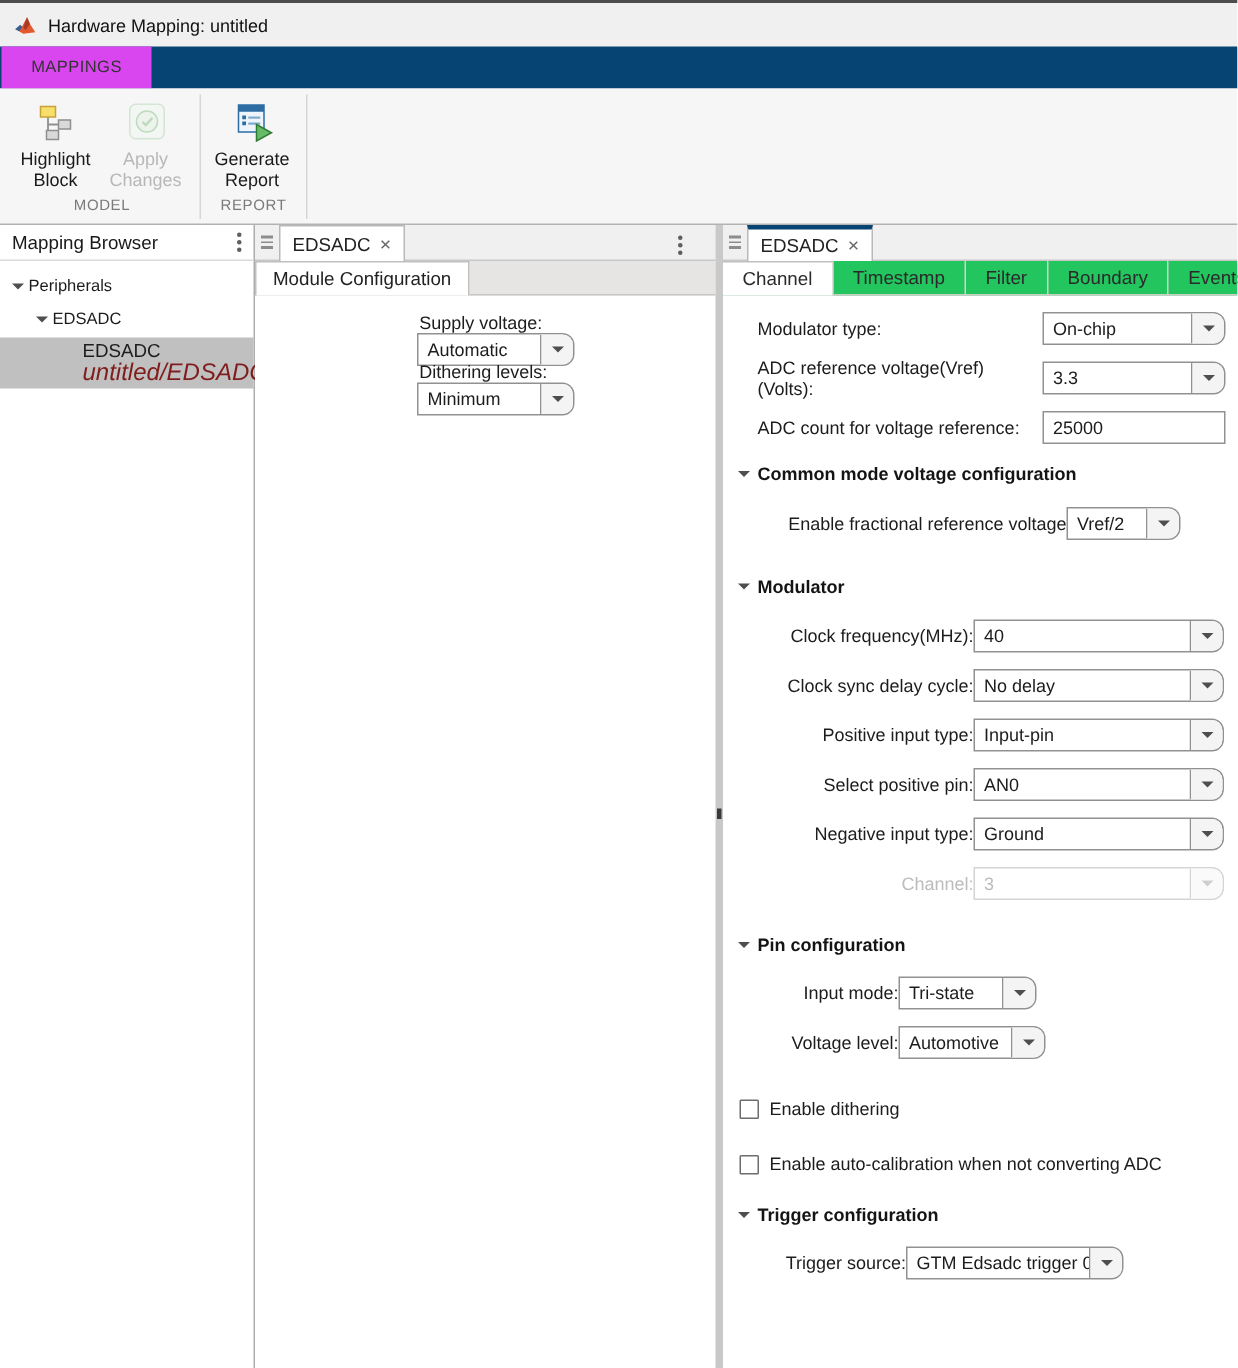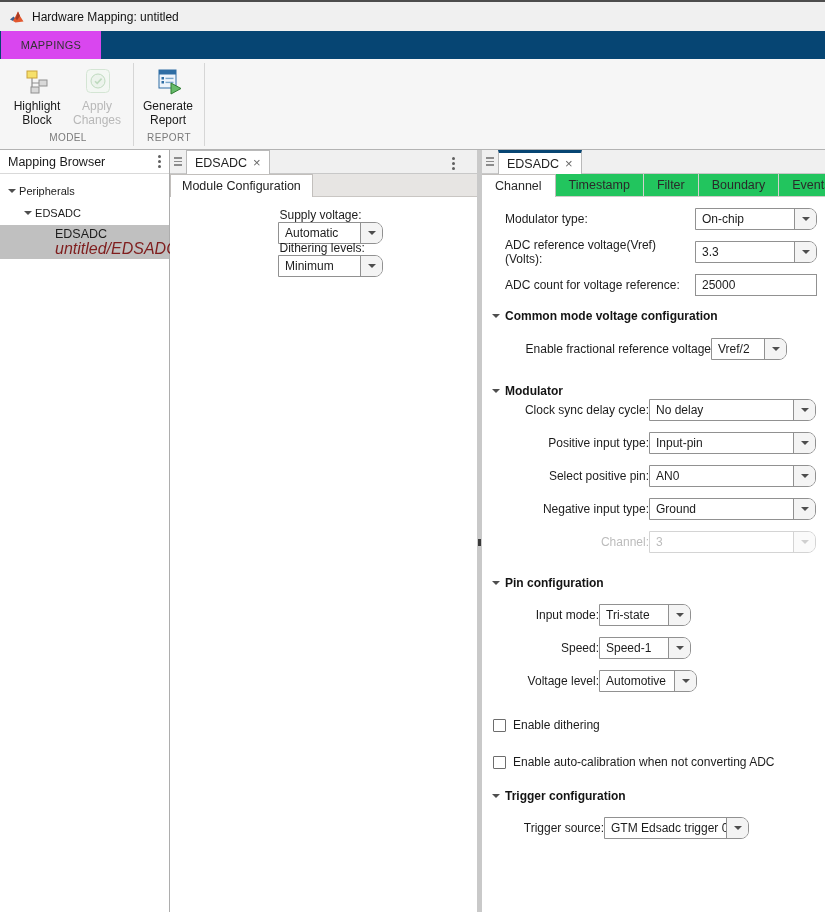--- a/index.html
+++ b/index.html
@@ -302,20 +302,29 @@
                 <i class="tri"></i>
               </span>
           </div>
         </div>
 
         <div class="sec" style="margin-top:23px">
           <i class="tri"></i>
           <span class="sec-lbl">Modulator</span>
         </div>
 
+        <div class="rrow indent" style="margin-top:14px">
+          <span class="lbl lw137">Clock frequency(MHz):</span>
+          <div class="dd w167">
+            <span class="ddv">40</span>
+            <span class="ddb">
+                <i class="tri"></i>
+              </span>
+          </div>
+        </div>
 
         <div class="rrow indent">
           <span class="lbl lw137">Clock sync delay cycle:</span>
           <div class="dd w167">
             <span class="ddv">No delay</span>
             <span class="ddb">
                 <i class="tri"></i>
               </span>
           </div>
         </div>
@@ -368,29 +377,20 @@
         <div class="rrow indent" style="margin-top:13px">
           <span class="lbl lw87">Input mode:</span>
           <div class="dd w92c">
             <span class="ddv">Tri-state</span>
             <span class="ddb">
                 <i class="tri"></i>
               </span>
           </div>
         </div>
 
-        <div class="rrow indent">
-          <span class="lbl lw87">Speed:</span>
-          <div class="dd w92c">
-            <span class="ddv">Speed-1</span>
-            <span class="ddb">
-                <i class="tri"></i>
-              </span>
-          </div>
-        </div>
 
         <div class="rrow indent">
           <span class="lbl lw87">Voltage level:</span>
           <div class="dd w98">
             <span class="ddv">Automotive</span>
             <span class="ddb">
                 <i class="tri"></i>
               </span>
           </div>
         </div>

